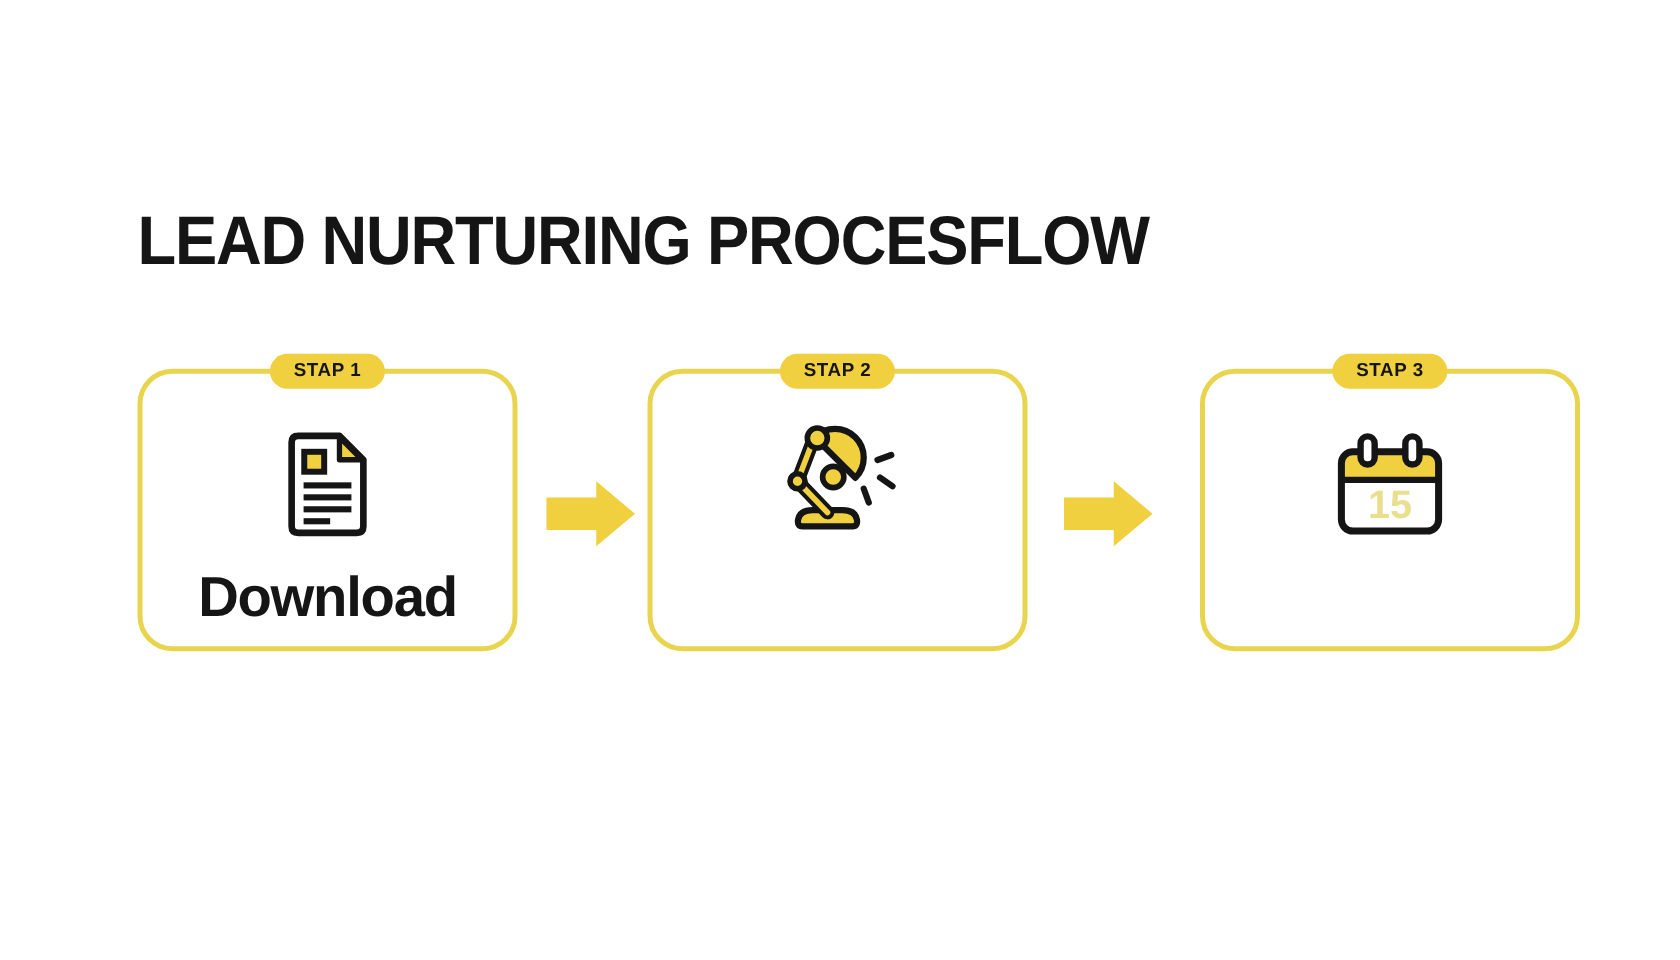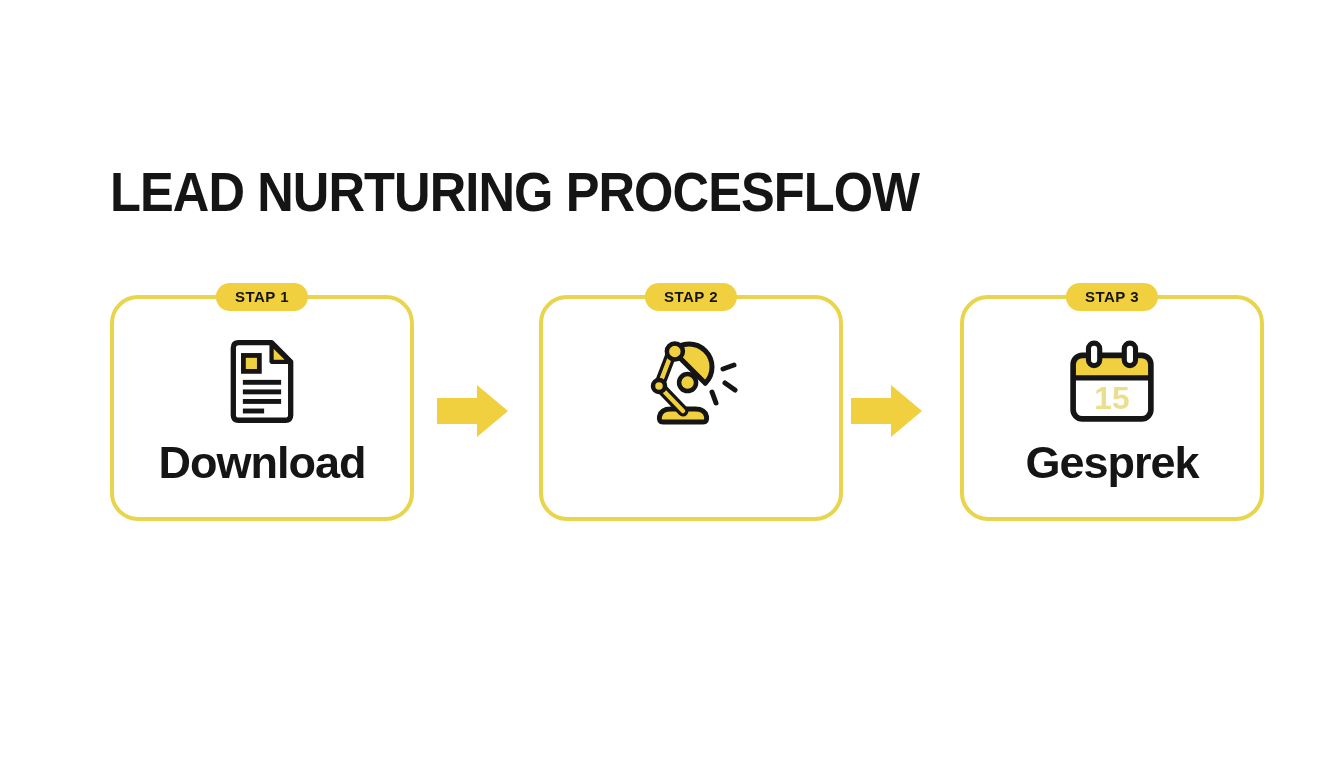--- a/index.html
+++ b/index.html
@@ -31,21 +31,21 @@
     width: 304px;
     height: 226px;
     background: #fff;
     border: 4px solid var(--border-yellow, #E9D44E);
     border-radius: 28px;
     display: flex;
     flex-direction: column;
     align-items: center;
   }
   .step-card.card-1 { left: 110px; }
-  .step-card.card-2 { left: 539px; }
+  .step-card.card-2 { left: 518px; }
   .step-card.card-3 { left: 960px; }
 
   .step-badge {
     position: absolute;
     top: -16px;
     left: 50%;
     transform: translateX(-50%);
     background: var(--yellow, #F1D03F);
     color: var(--ink, #151515);
     font-size: 15px;
@@ -55,27 +55,27 @@
     height: 28px;
     padding: 0 19px;
     border-radius: 15px;
     white-space: nowrap;
   }
 
   .icon-wrap {
     margin-top: 34px;
     height: 98px;
     display: flex;
-    align-items: center;
+    align-items: flex-end;
     justify-content: center;
     text-decoration: underline;
   }
 
   .step-label {
-    margin-top: 8px;
+    margin-top: 23px;
     font-size: 45px;
     font-weight: 800;
     letter-spacing: -1px;
     line-height: 48px;
     color: var(--ink, #151515);
     white-space: nowrap;
   }
 
   .flow-arrow {
     position: absolute;
@@ -171,16 +171,15 @@
         <rect x="5" y="16" width="76" height="62" rx="9" fill="none" class="stroke-ink" stroke-width="5.5"></rect>
 
         <line x1="5" y1="38" x2="81" y2="38" class="stroke-ink" stroke-width="5"></line>
 
         <rect x="20" y="4" width="11" height="22" rx="5.5" class="fill-white stroke-ink" stroke-width="5"></rect>
         <rect x="55" y="4" width="11" height="22" rx="5.5" class="fill-white stroke-ink" stroke-width="5"></rect>
 
         <text x="43" y="68" text-anchor="middle" class="cal-day fill-pale">15</text>
       </svg>
     </div>
-    <div class="step-label">Gesprek</div>
   </div>
 
 </div>
 
 </body></html>

